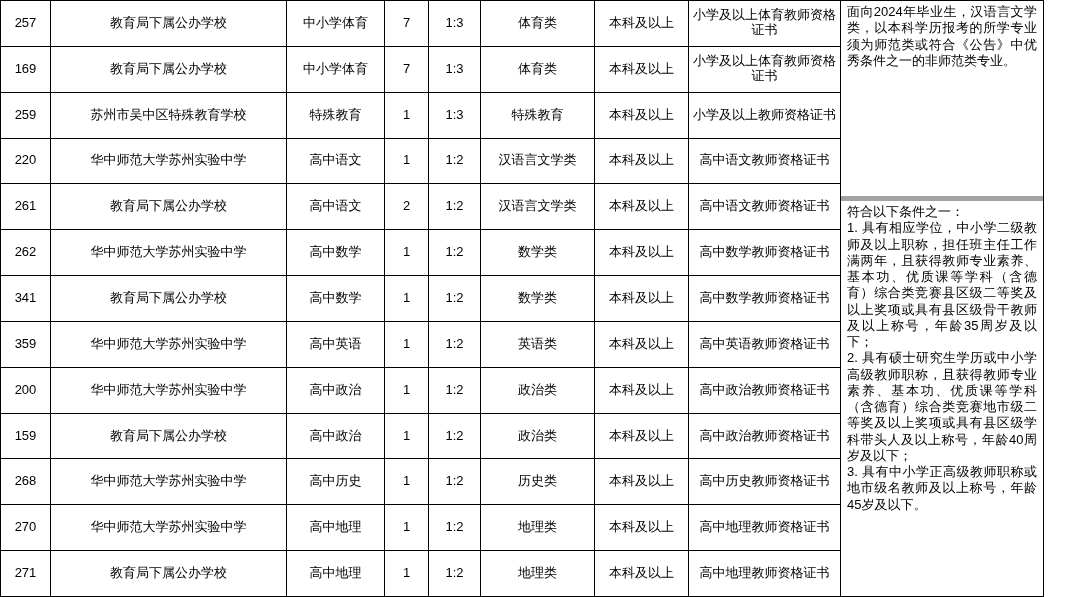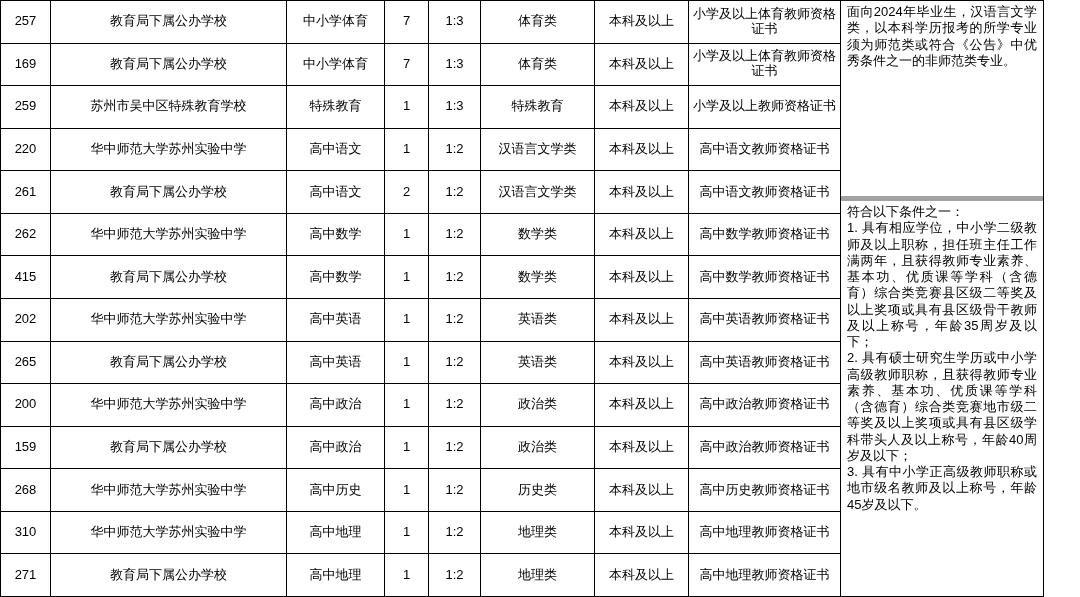--- a/index.html
+++ b/index.html
@@ -135,50 +135,40 @@
         <td class="c-idx">262</td>
         <td class="c-school">华中师范大学苏州实验中学</td>
         <td class="c-subject">高中数学</td>
         <td class="c-count">1</td>
         <td class="c-ratio">1:2</td>
         <td class="c-category">数学类</td>
         <td class="c-degree">本科及以上</td>
         <td class="c-cert">高中数学教师资格证书</td>
       </tr>
       <tr>
-        <td class="c-idx">415</td>
+        <td class="c-idx">341</td>
         <td class="c-school">教育局下属公办学校</td>
         <td class="c-subject">高中数学</td>
         <td class="c-count">1</td>
         <td class="c-ratio">1:2</td>
         <td class="c-category">数学类</td>
         <td class="c-degree">本科及以上</td>
         <td class="c-cert">高中数学教师资格证书</td>
       </tr>
       <tr>
-        <td class="c-idx">202</td>
+        <td class="c-idx">359</td>
         <td class="c-school">华中师范大学苏州实验中学</td>
         <td class="c-subject">高中英语</td>
         <td class="c-count">1</td>
         <td class="c-ratio">1:2</td>
         <td class="c-category">英语类</td>
         <td class="c-degree">本科及以上</td>
         <td class="c-cert">高中英语教师资格证书</td>
       </tr>
       <tr>
-        <td class="c-idx">265</td>
-        <td class="c-school">教育局下属公办学校</td>
-        <td class="c-subject">高中英语</td>
-        <td class="c-count">1</td>
-        <td class="c-ratio">1:2</td>
-        <td class="c-category">英语类</td>
-        <td class="c-degree">本科及以上</td>
-        <td class="c-cert">高中英语教师资格证书</td>
-      </tr>
-      <tr>
         <td class="c-idx">200</td>
         <td class="c-school">华中师范大学苏州实验中学</td>
         <td class="c-subject">高中政治</td>
         <td class="c-count">1</td>
         <td class="c-ratio">1:2</td>
         <td class="c-category">政治类</td>
         <td class="c-degree">本科及以上</td>
         <td class="c-cert">高中政治教师资格证书</td>
       </tr>
       <tr>
@@ -195,21 +185,21 @@
         <td class="c-idx">268</td>
         <td class="c-school">华中师范大学苏州实验中学</td>
         <td class="c-subject">高中历史</td>
         <td class="c-count">1</td>
         <td class="c-ratio">1:2</td>
         <td class="c-category">历史类</td>
         <td class="c-degree">本科及以上</td>
         <td class="c-cert">高中历史教师资格证书</td>
       </tr>
       <tr>
-        <td class="c-idx">310</td>
+        <td class="c-idx">270</td>
         <td class="c-school">华中师范大学苏州实验中学</td>
         <td class="c-subject">高中地理</td>
         <td class="c-count">1</td>
         <td class="c-ratio">1:2</td>
         <td class="c-category">地理类</td>
         <td class="c-degree">本科及以上</td>
         <td class="c-cert">高中地理教师资格证书</td>
       </tr>
       <tr>
         <td class="c-idx">271</td>

